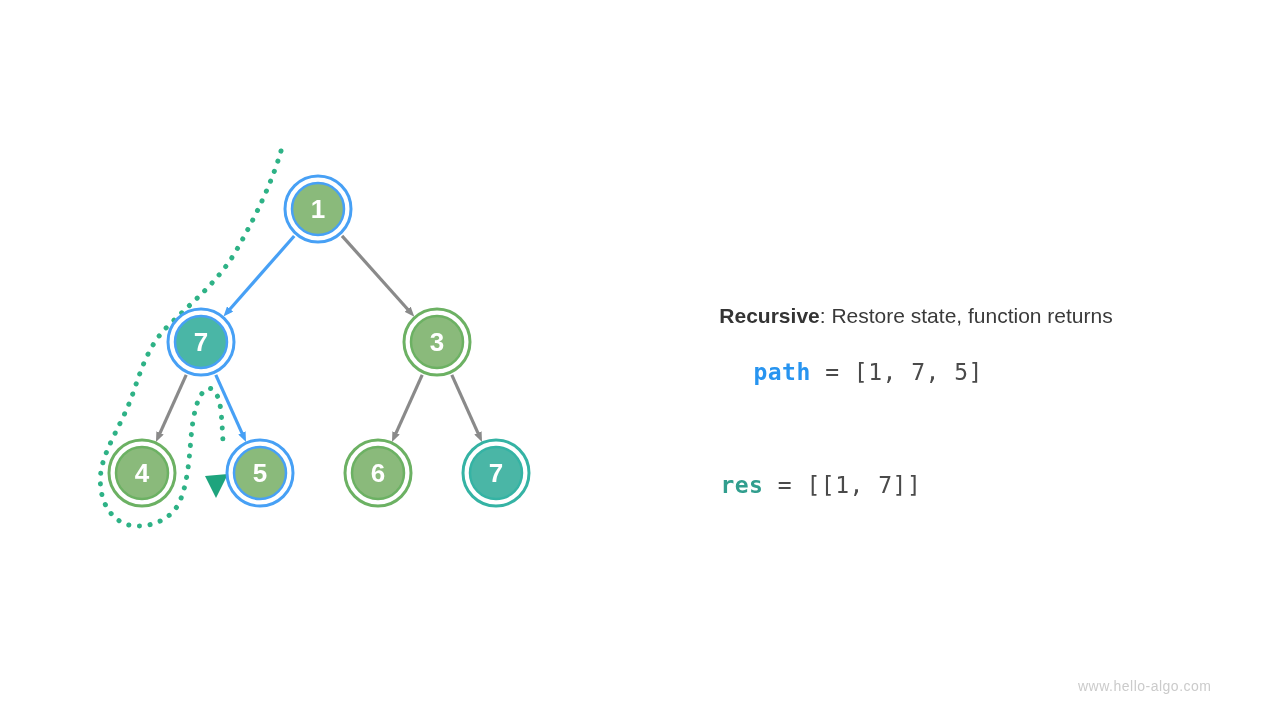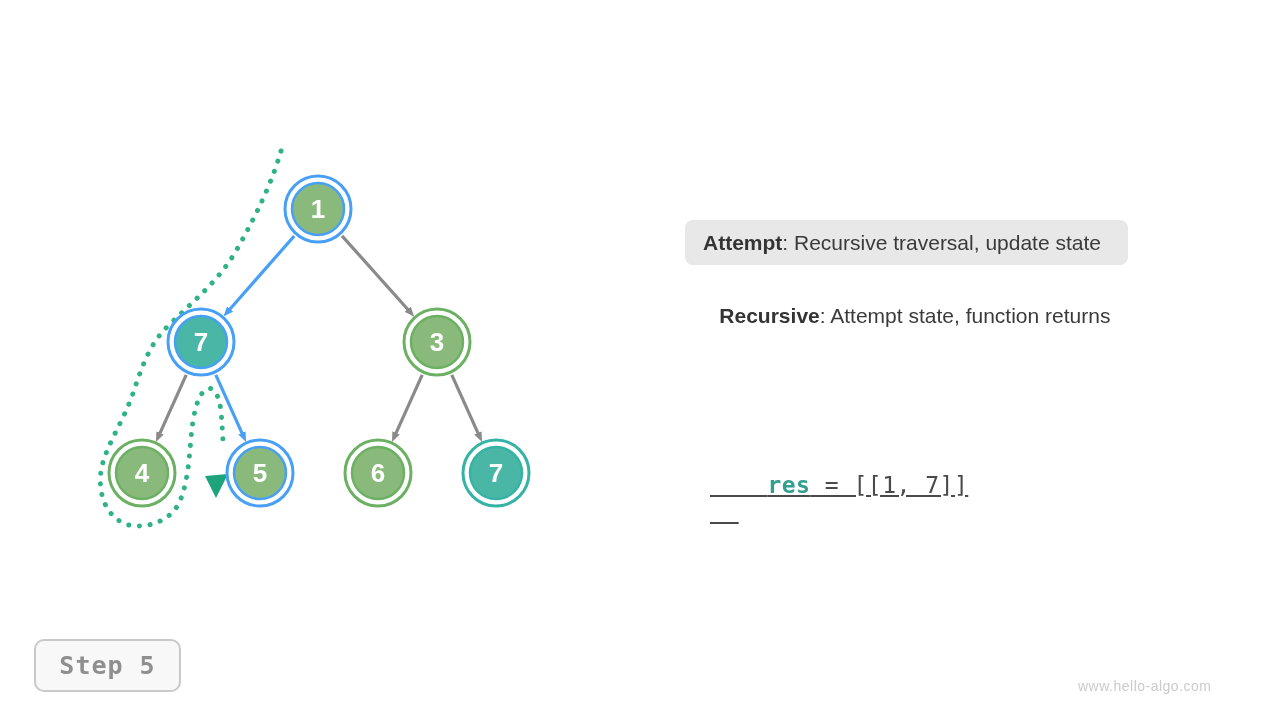--- a/index.html
+++ b/index.html
@@ -18,21 +18,21 @@
   .text-line{
     position:absolute;font-size:21px;color:#3a3a3a;white-space:pre;line-height:1.2;
   }
   .backtrack-line{left:696px;top:278px;}
   .lbl{font-weight:700;color:#343434;}
   .code-line{
     position:absolute;font-family:"DejaVu Sans Mono",monospace;
     font-size:23px;color:#4a4a4a;white-space:pre;letter-spacing:.5px;line-height:1.2;
   }
   .path-line{left:696px;top:331px;}
-  .res-line{left:710px;top:444px;text-decoration:underline;}
+  .res-line{left:663px;top:444px;}
   .kw{font-weight:bold;}
   .step-badge{
     position:absolute;left:34px;top:639px;width:147px;height:53px;box-sizing:border-box;
     border:2px solid #c9c9c9;border-radius:10px;background:#f8f8f8;
     display:flex;align-items:center;justify-content:center;
     font-family:"DejaVu Sans Mono",monospace;font-weight:bold;font-size:25px;
     color:#8f8f8f;letter-spacing:1px;
   }
   .watermark{
     position:absolute;left:1078px;top:678px;
@@ -91,32 +91,29 @@
         <circle cx="378" cy="473" r="26" fill="#8ABA7B" stroke="#6CB163" stroke-width="2.5"></circle>
         <text x="378" y="482" text-anchor="middle" fill="#ffffff" font-size="26" font-weight="bold" font-family="&quot;Liberation Sans&quot;, sans-serif">6</text>
       </g>
       <g>
         <circle cx="496" cy="473" r="33" fill="#ffffff" stroke="#35B3A4" stroke-width="3"></circle>
         <circle cx="496" cy="473" r="26" fill="#4AB6A6" stroke="#35B3A4" stroke-width="2.5"></circle>
         <text x="496" y="482" text-anchor="middle" fill="#ffffff" font-size="26" font-weight="bold" font-family="&quot;Liberation Sans&quot;, sans-serif">7</text>
       </g>
     </svg>
 
-  <div class="attempt-box">
-    <span class="lbl">Attempt</span><span>: Recursive traversal, update state</span>
+
+  <div class="text-line backtrack-line">
+    <span class="lbl">Recursive</span><span>: Restore state, function returns</span>
   </div>
 
-  <div class="text-line backtrack-line">
-    <span class="lbl">Recursive</span><span>: Attempt state, function returns</span>
+  <div class="code-line path-line">
+    <span class="kw" style="color: rgb(39, 148, 240);">path</span><span> = [1, 7, 5]</span>
   </div>
-
 
   <div class="code-line res-line">
     <span class="kw" style="color: rgb(49, 158, 142);">res</span><span> = [[1, 7]]</span>
   </div>
 
-  <div class="step-badge">
-    <span>Step 5</span>
-  </div>
 
   <div class="watermark">www.hello-algo.com</div>
 
 </div>
 
 </body></html>

